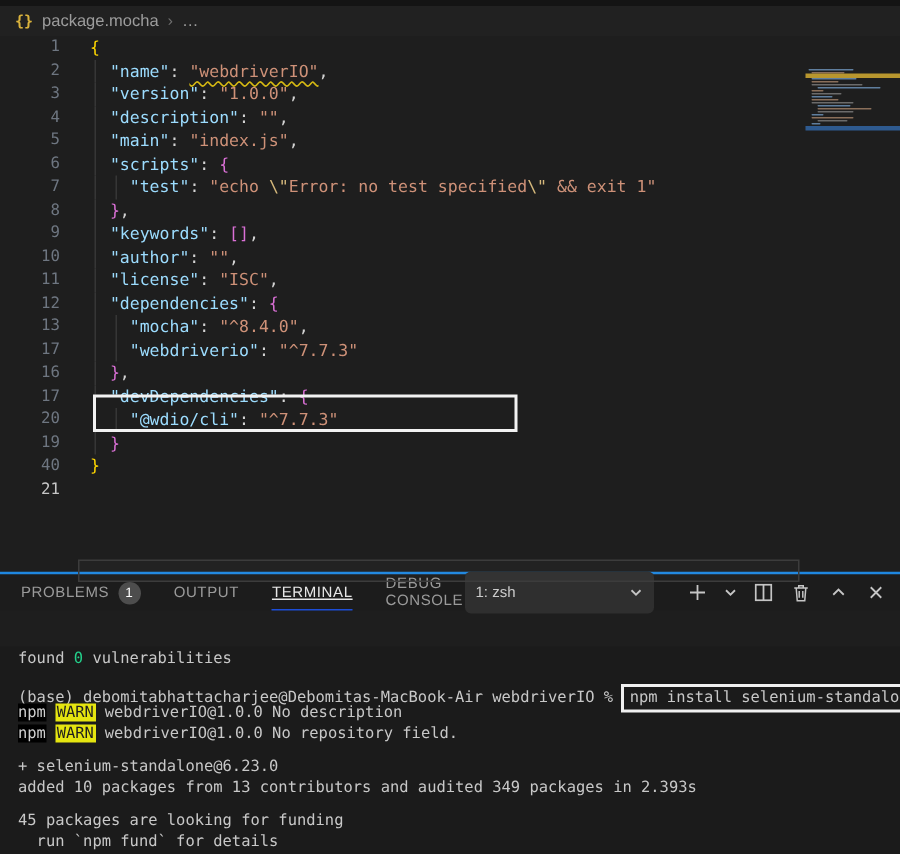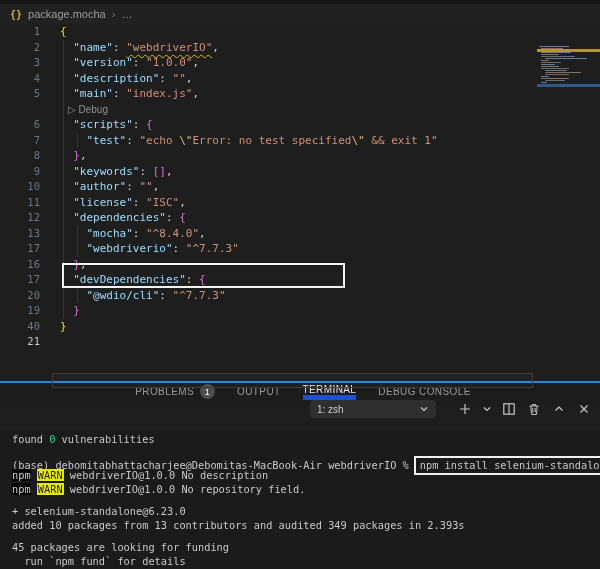--- a/index.html
+++ b/index.html
@@ -38,30 +38,30 @@
   
   .minimap { position:absolute; left:537px; top:22px; width:63px; height:44px; }
   .mm-bar { height:1px; margin-bottom:1px; border-radius:1px; }
   .mm-warn { position:absolute; left:0; top:3px; width:63px; height:3px; background:#b8962e; }
   .mm-blue { position:absolute; left:0; top:38px; width:63px; height:3px; background:#2e5a8f; }
   
   .anno { position:absolute; border:2px solid #f2f2f2; background:transparent; pointer-events:none; }
   .anno-dep { left:62px; top:239px; width:283px; height:25px; }
   
   .panel-border { height:2px; background:#1f87e0; }
-  .panel-header { height:24px; background:#1c1c1c; display:flex; align-items:center; padding:0 8px 0 14px;flex-direction:column; }
+  .panel-header { height:24px; background:#1c1c1c; display:flex; align-items:center; padding:0 8px 0 14px; }
   .tabs { display:flex; gap:22px; align-items:center; height:100%; }
   .tab { display:flex; align-items:center; gap:6px; font-size:10px; letter-spacing:0.4px;
          color:#9a9a9a; height:100%; cursor:pointer; border-bottom:1px solid transparent; padding-top:1px; }
-  .tab.active { color:#e7e7e7; border-bottom:5px solid #1d4ed8; }
+  .tab.active { color:#e7e7e7; border-bottom:1px solid #1d4ed8;text-decoration:underline; }
   .badge { width:15px; height:15px; border-radius:50%; background:#4d4d4d; color:#ffffff;
            font-size:9px; display:inline-flex; align-items:center; justify-content:center; }
   .panel-right { margin-left:auto; display:flex; align-items:center; gap:9px; }
   .term-select { display:flex; align-items:center; justify-content:space-between; width:126px;
-                 height:18px; background:#2f2f2f; border-radius:4px; padding:0 7px; font-size:10px;
+                 height:28px; background:#2f2f2f; border-radius:4px; padding:0 7px; font-size:10px;
                  color:#cccccc; margin-right:12px; cursor:pointer; }
   .icon-btn { width:16px; height:16px; display:flex; align-items:center; justify-content:center;
               color:#c5c5c5; cursor:pointer; font-size:14px; }
   .icon-btn svg { display:block; }
   
   .terminal { height:162px; background:#1b1b1b; padding-left:12px; padding-top:2px;
               font-family:"DejaVu Sans Mono", monospace; color:#c8c8c8;margin-top:24px; }
   .tline { height:13.5px; line-height:13.5px; white-space:pre; font-size:10.3px; overflow:visible; }
   .tblank { height:9px; }
   .t { color:#c8c8c8; }
@@ -103,25 +103,20 @@
         </div>
         <div class="row">
           <span class="g1"></span>
           <span class="gutter">4</span>
           <span class="code"><span class="ws">  </span><span class="key">"description"</span><span class="punc">: </span><span class="str">""</span><span class="punc">,</span></span>
         </div>
         <div class="row">
           <span class="g1"></span>
           <span class="gutter">5</span>
           <span class="code"><span class="ws">  </span><span class="key">"main"</span><span class="punc">: </span><span class="str">"index.js"</span><span class="punc">,</span></span>
-        </div>
-        <div class="row lensrow">
-          <span class="g1"></span>
-          <span class="gutter"></span>
-          <span class="code"><span class="lensplay">▷ </span><span class="lens">Debug</span></span>
         </div>
         <div class="row">
           <span class="g1"></span>
           <span class="gutter">6</span>
           <span class="code"><span class="ws">  </span><span class="key">"scripts"</span><span class="punc">: </span><span class="b2">{</span></span>
         </div>
         <div class="row">
           <span class="g1"></span>
           <span class="g2"></span>
           <span class="gutter">7</span>

